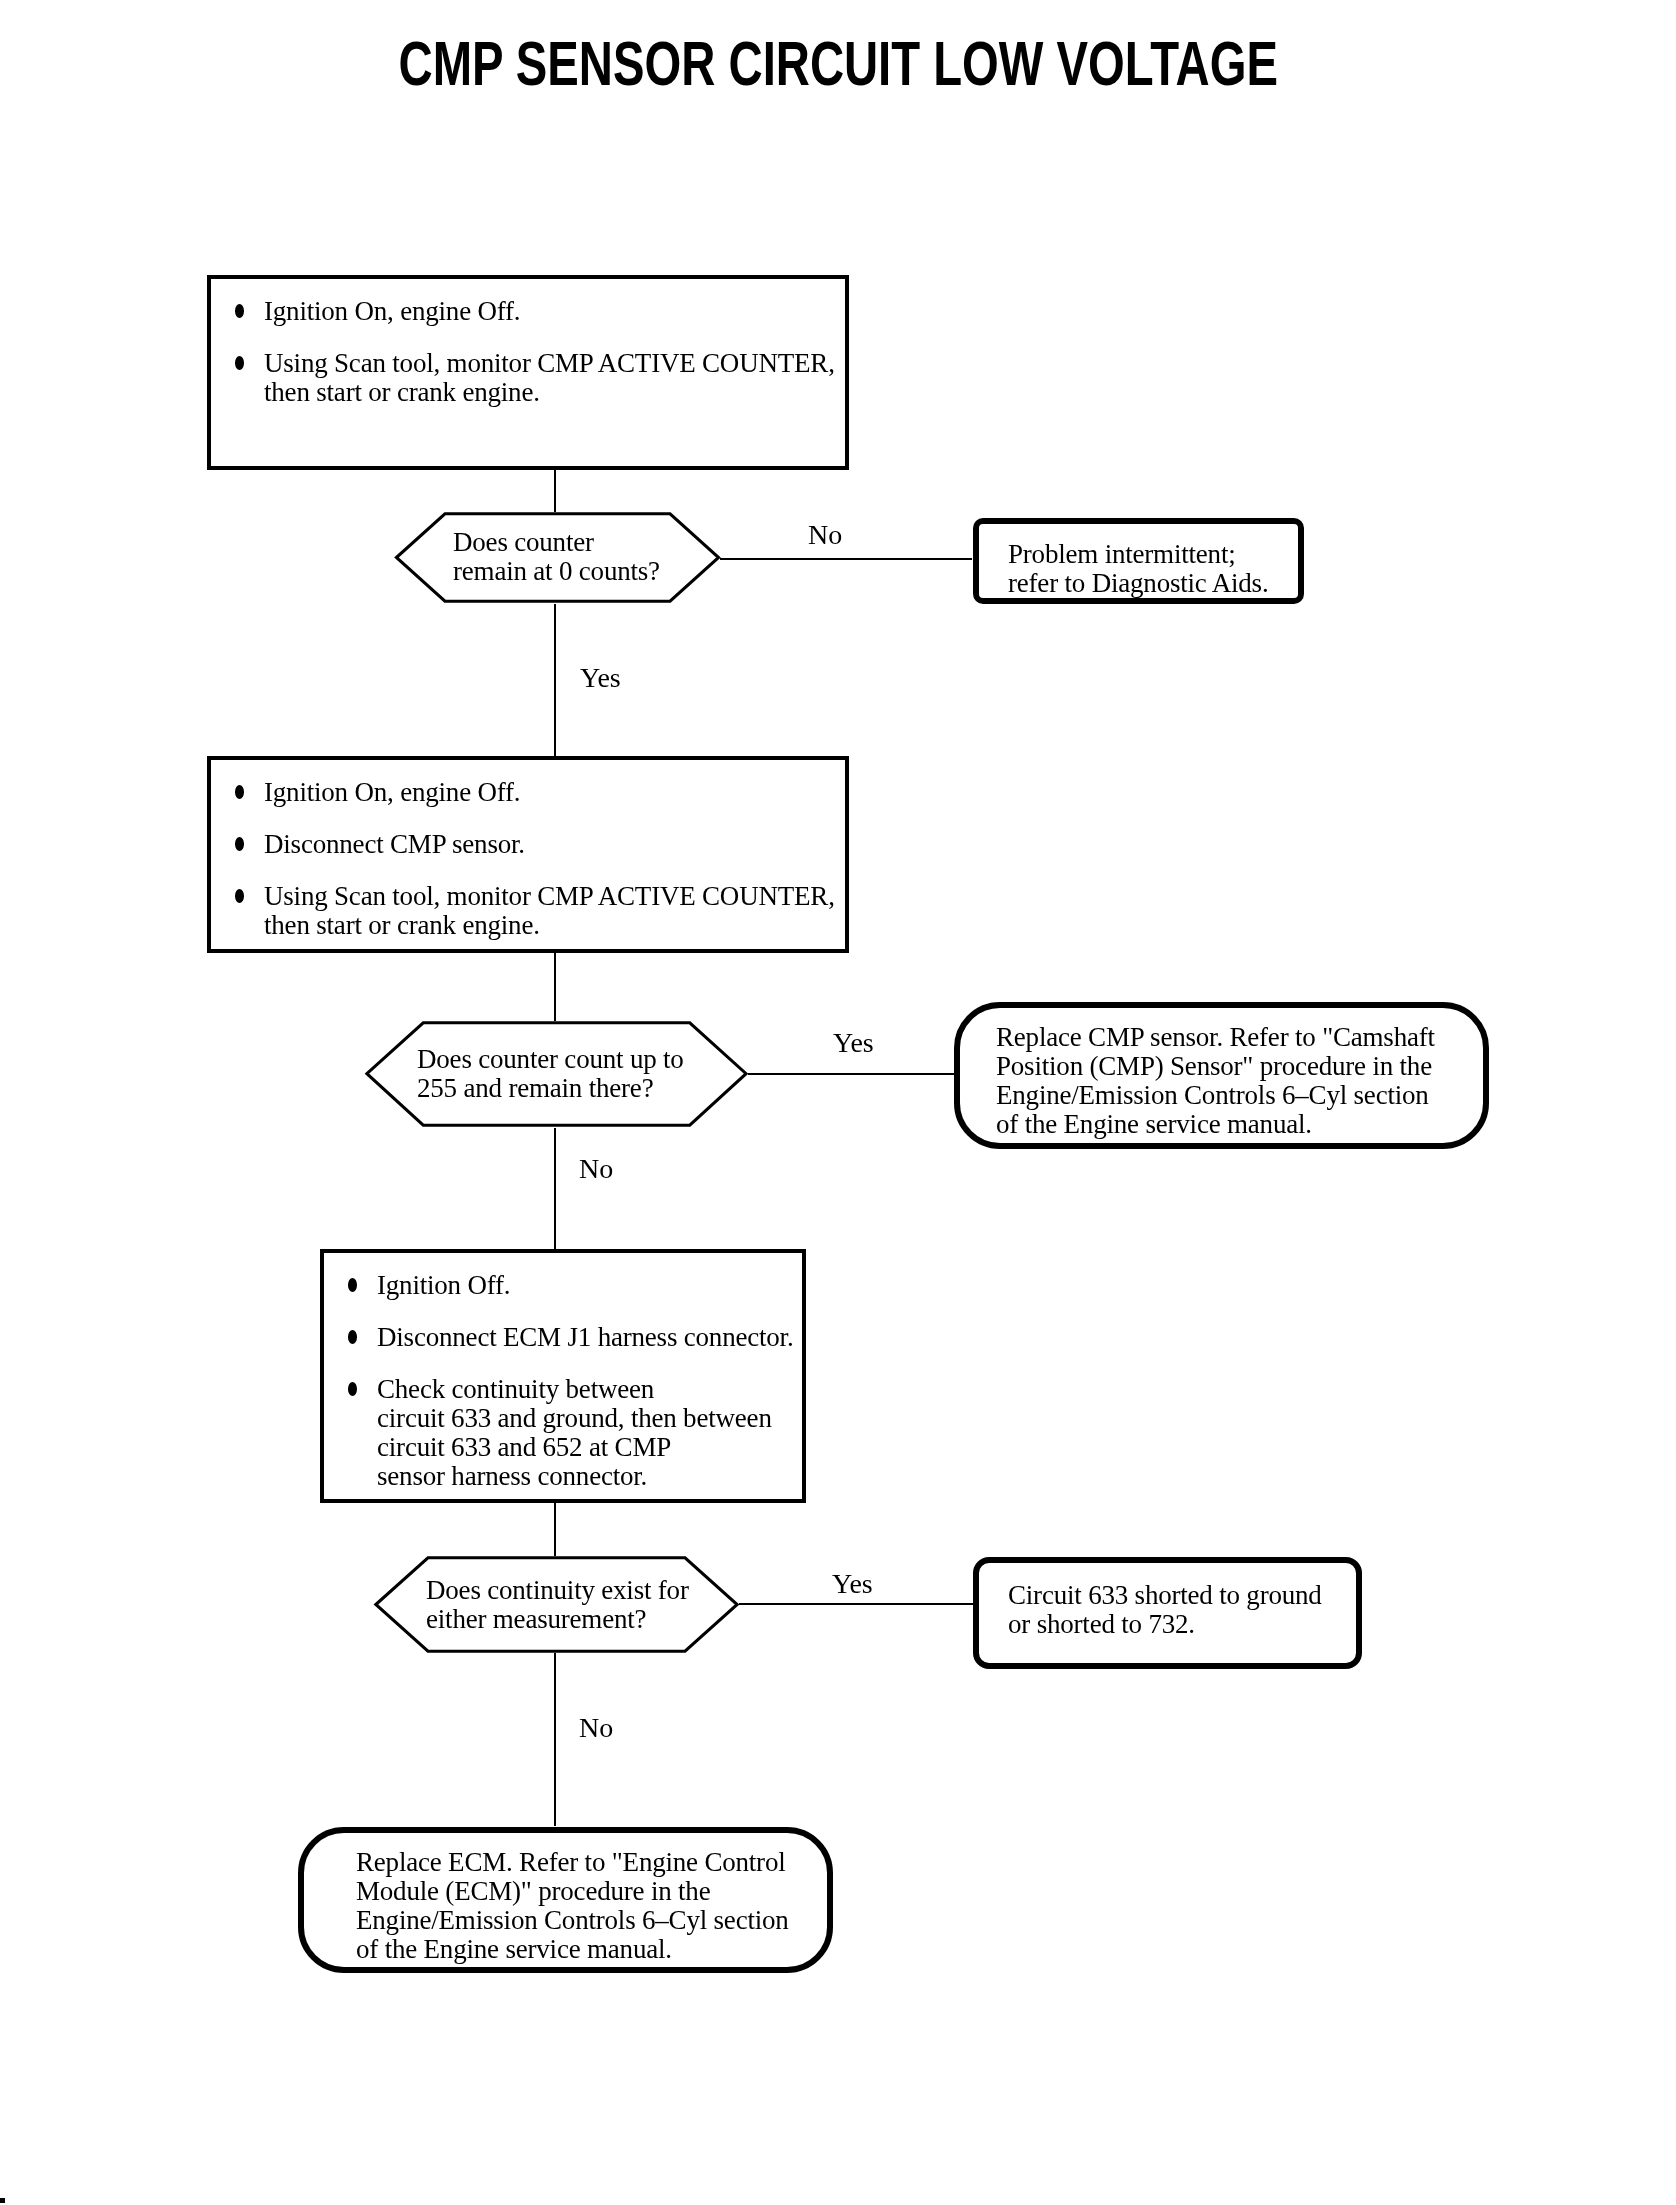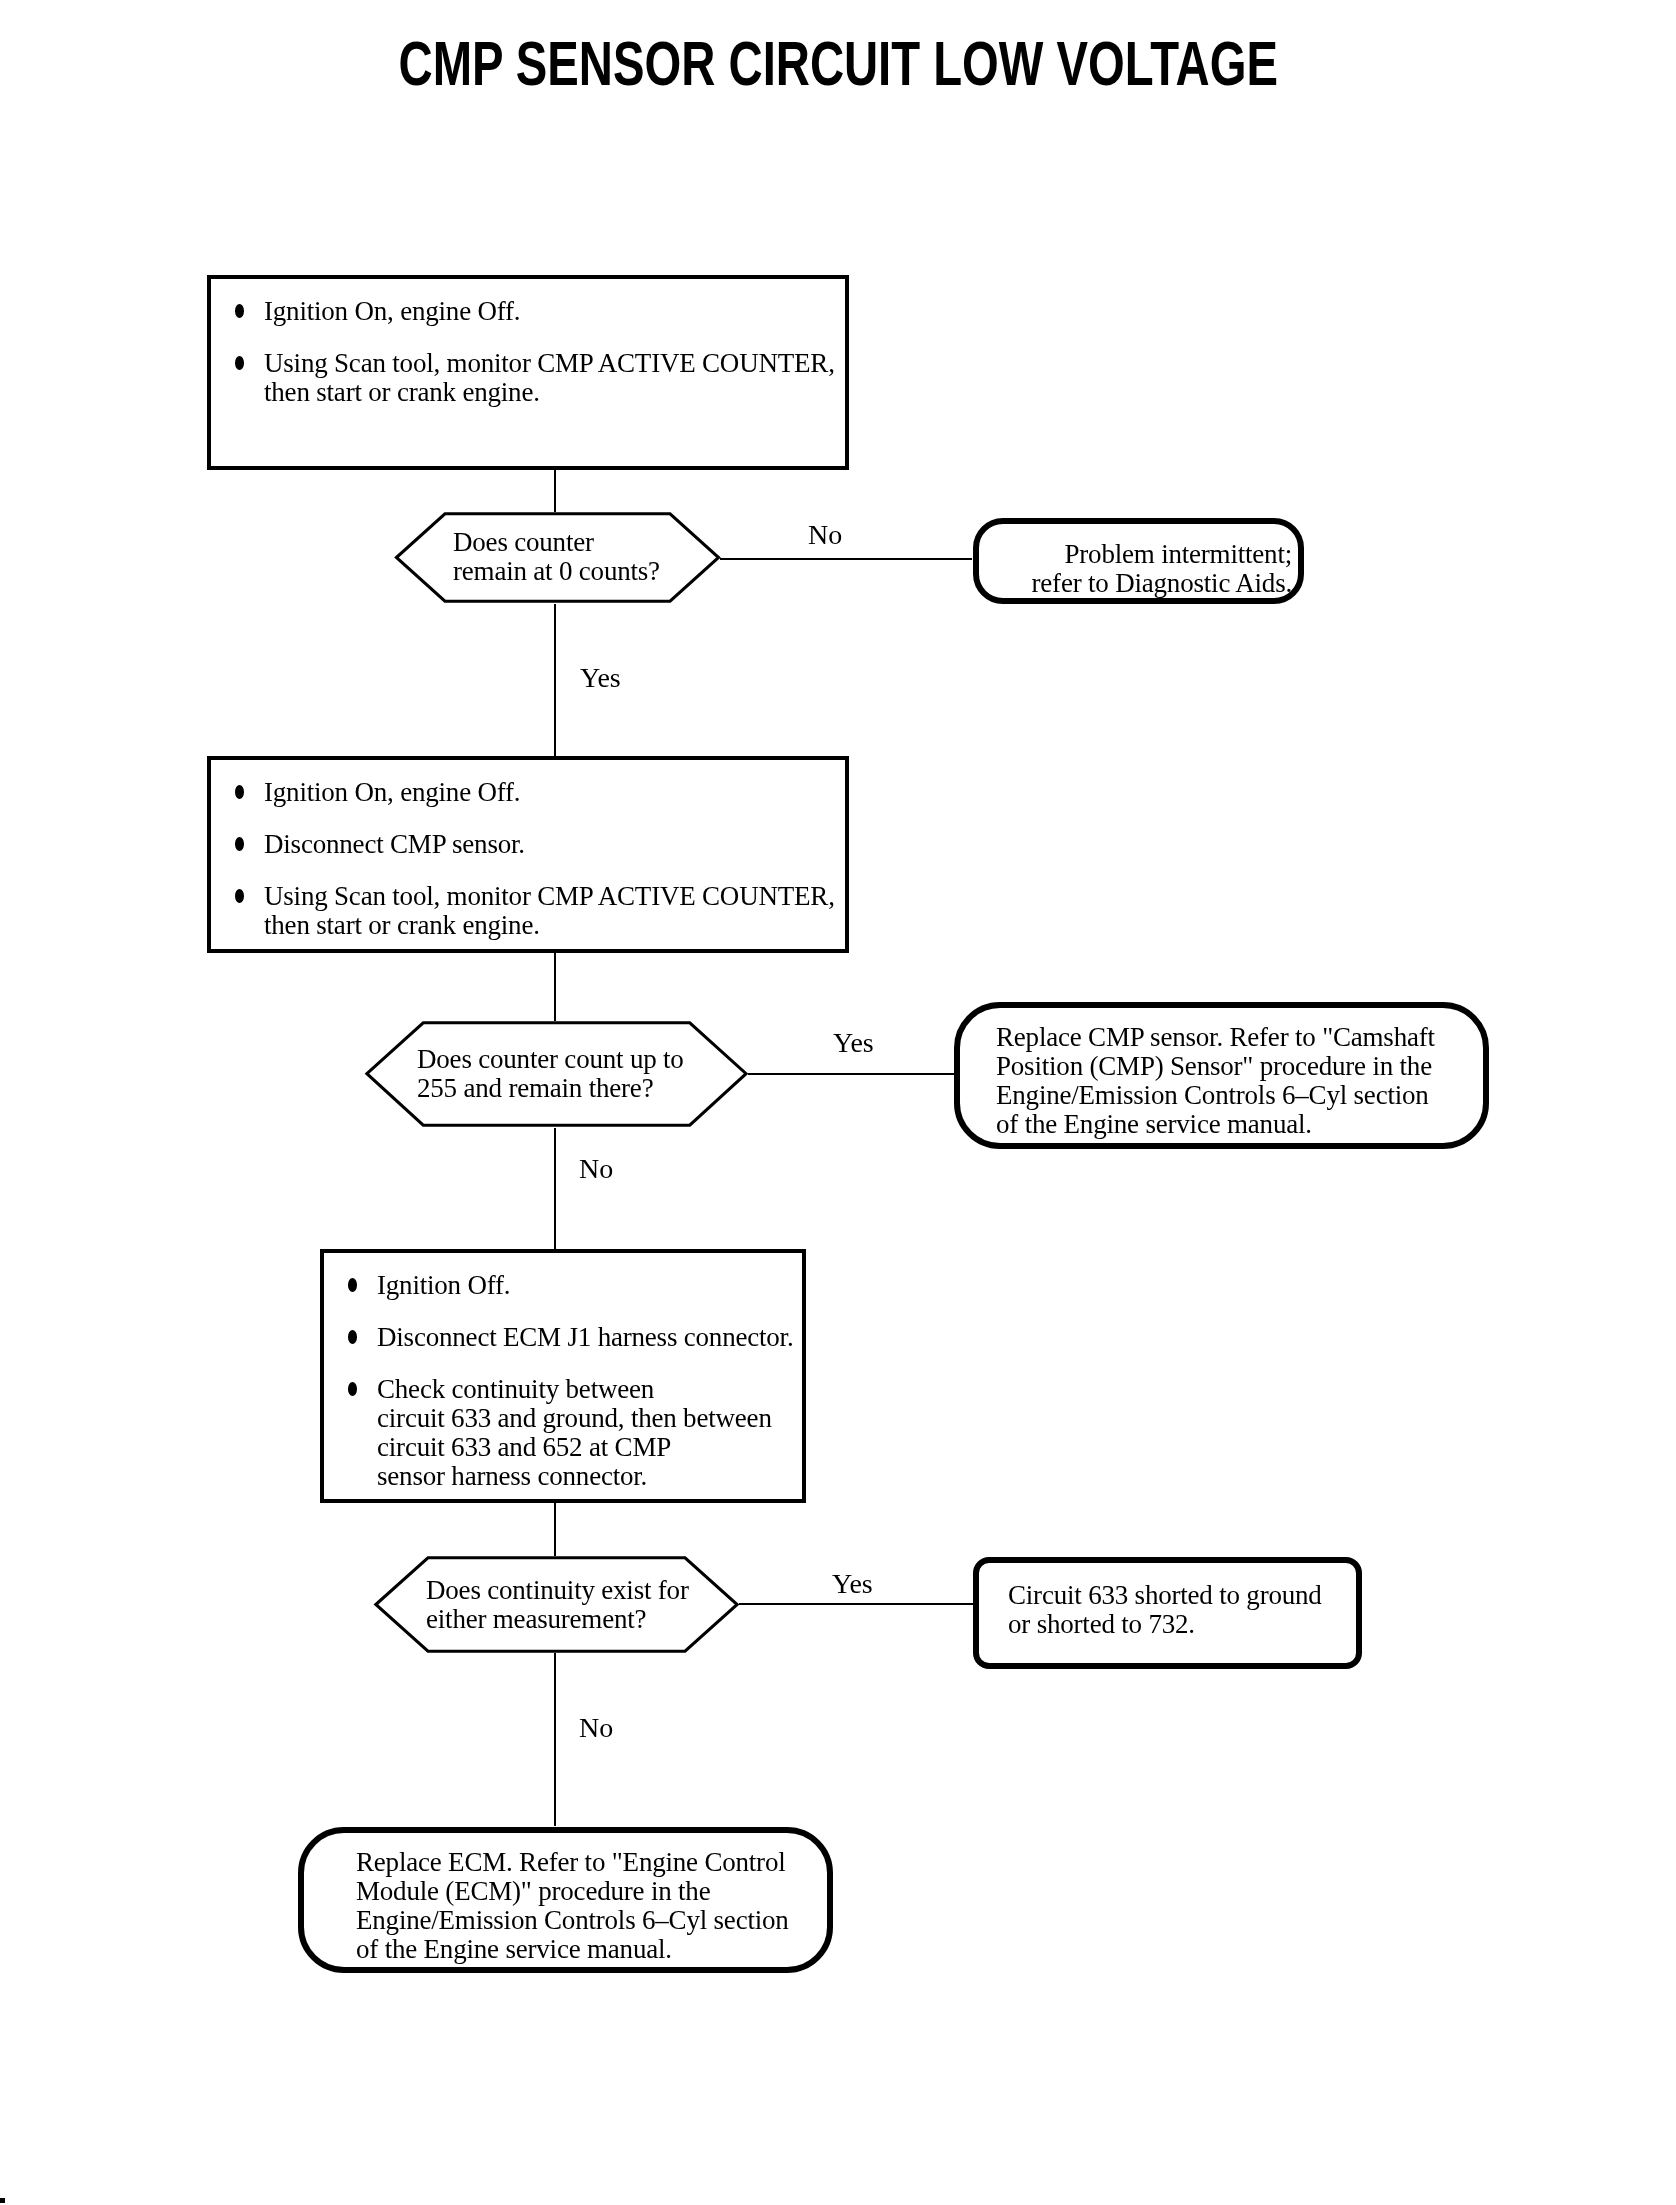--- a/index.html
+++ b/index.html
@@ -67,21 +67,21 @@
     </svg>
     <div class="hex-text" style="left:58px;top:16.4px;">
       <div class="line">Does counter</div>
       <div class="line">remain at 0 counts?</div>
     </div>
   </div>
 
   <div class="edge-label" style="left:808px;top:520px;">No</div>
   <div class="hline" style="left:720px;top:558px;width:252px;"></div>
 
-  <div class="rbox" style="left:973px;top:518px;width:331px;height:86px;border-radius:30px;padding:16.4px 6px 6px 29px;text-align:right;">
+  <div class="rbox" style="left:973px;top:518px;width:331px;height:86px;border-radius:10px;padding:16.4px 6px 6px 29px;">
     <div class="line">Problem intermittent;</div>
     <div class="line">refer to Diagnostic Aids.</div>
   </div>
 
   <div class="vline" style="left:554px;top:604px;height:152px;"></div>
   <div class="edge-label" style="left:580px;top:663px;">Yes</div>
 
   <div class="rect-box" style="left:207px;top:756px;width:642px;height:197px;">
     <div class="bullet-item">
       <span class="bullet-dot"></span>

